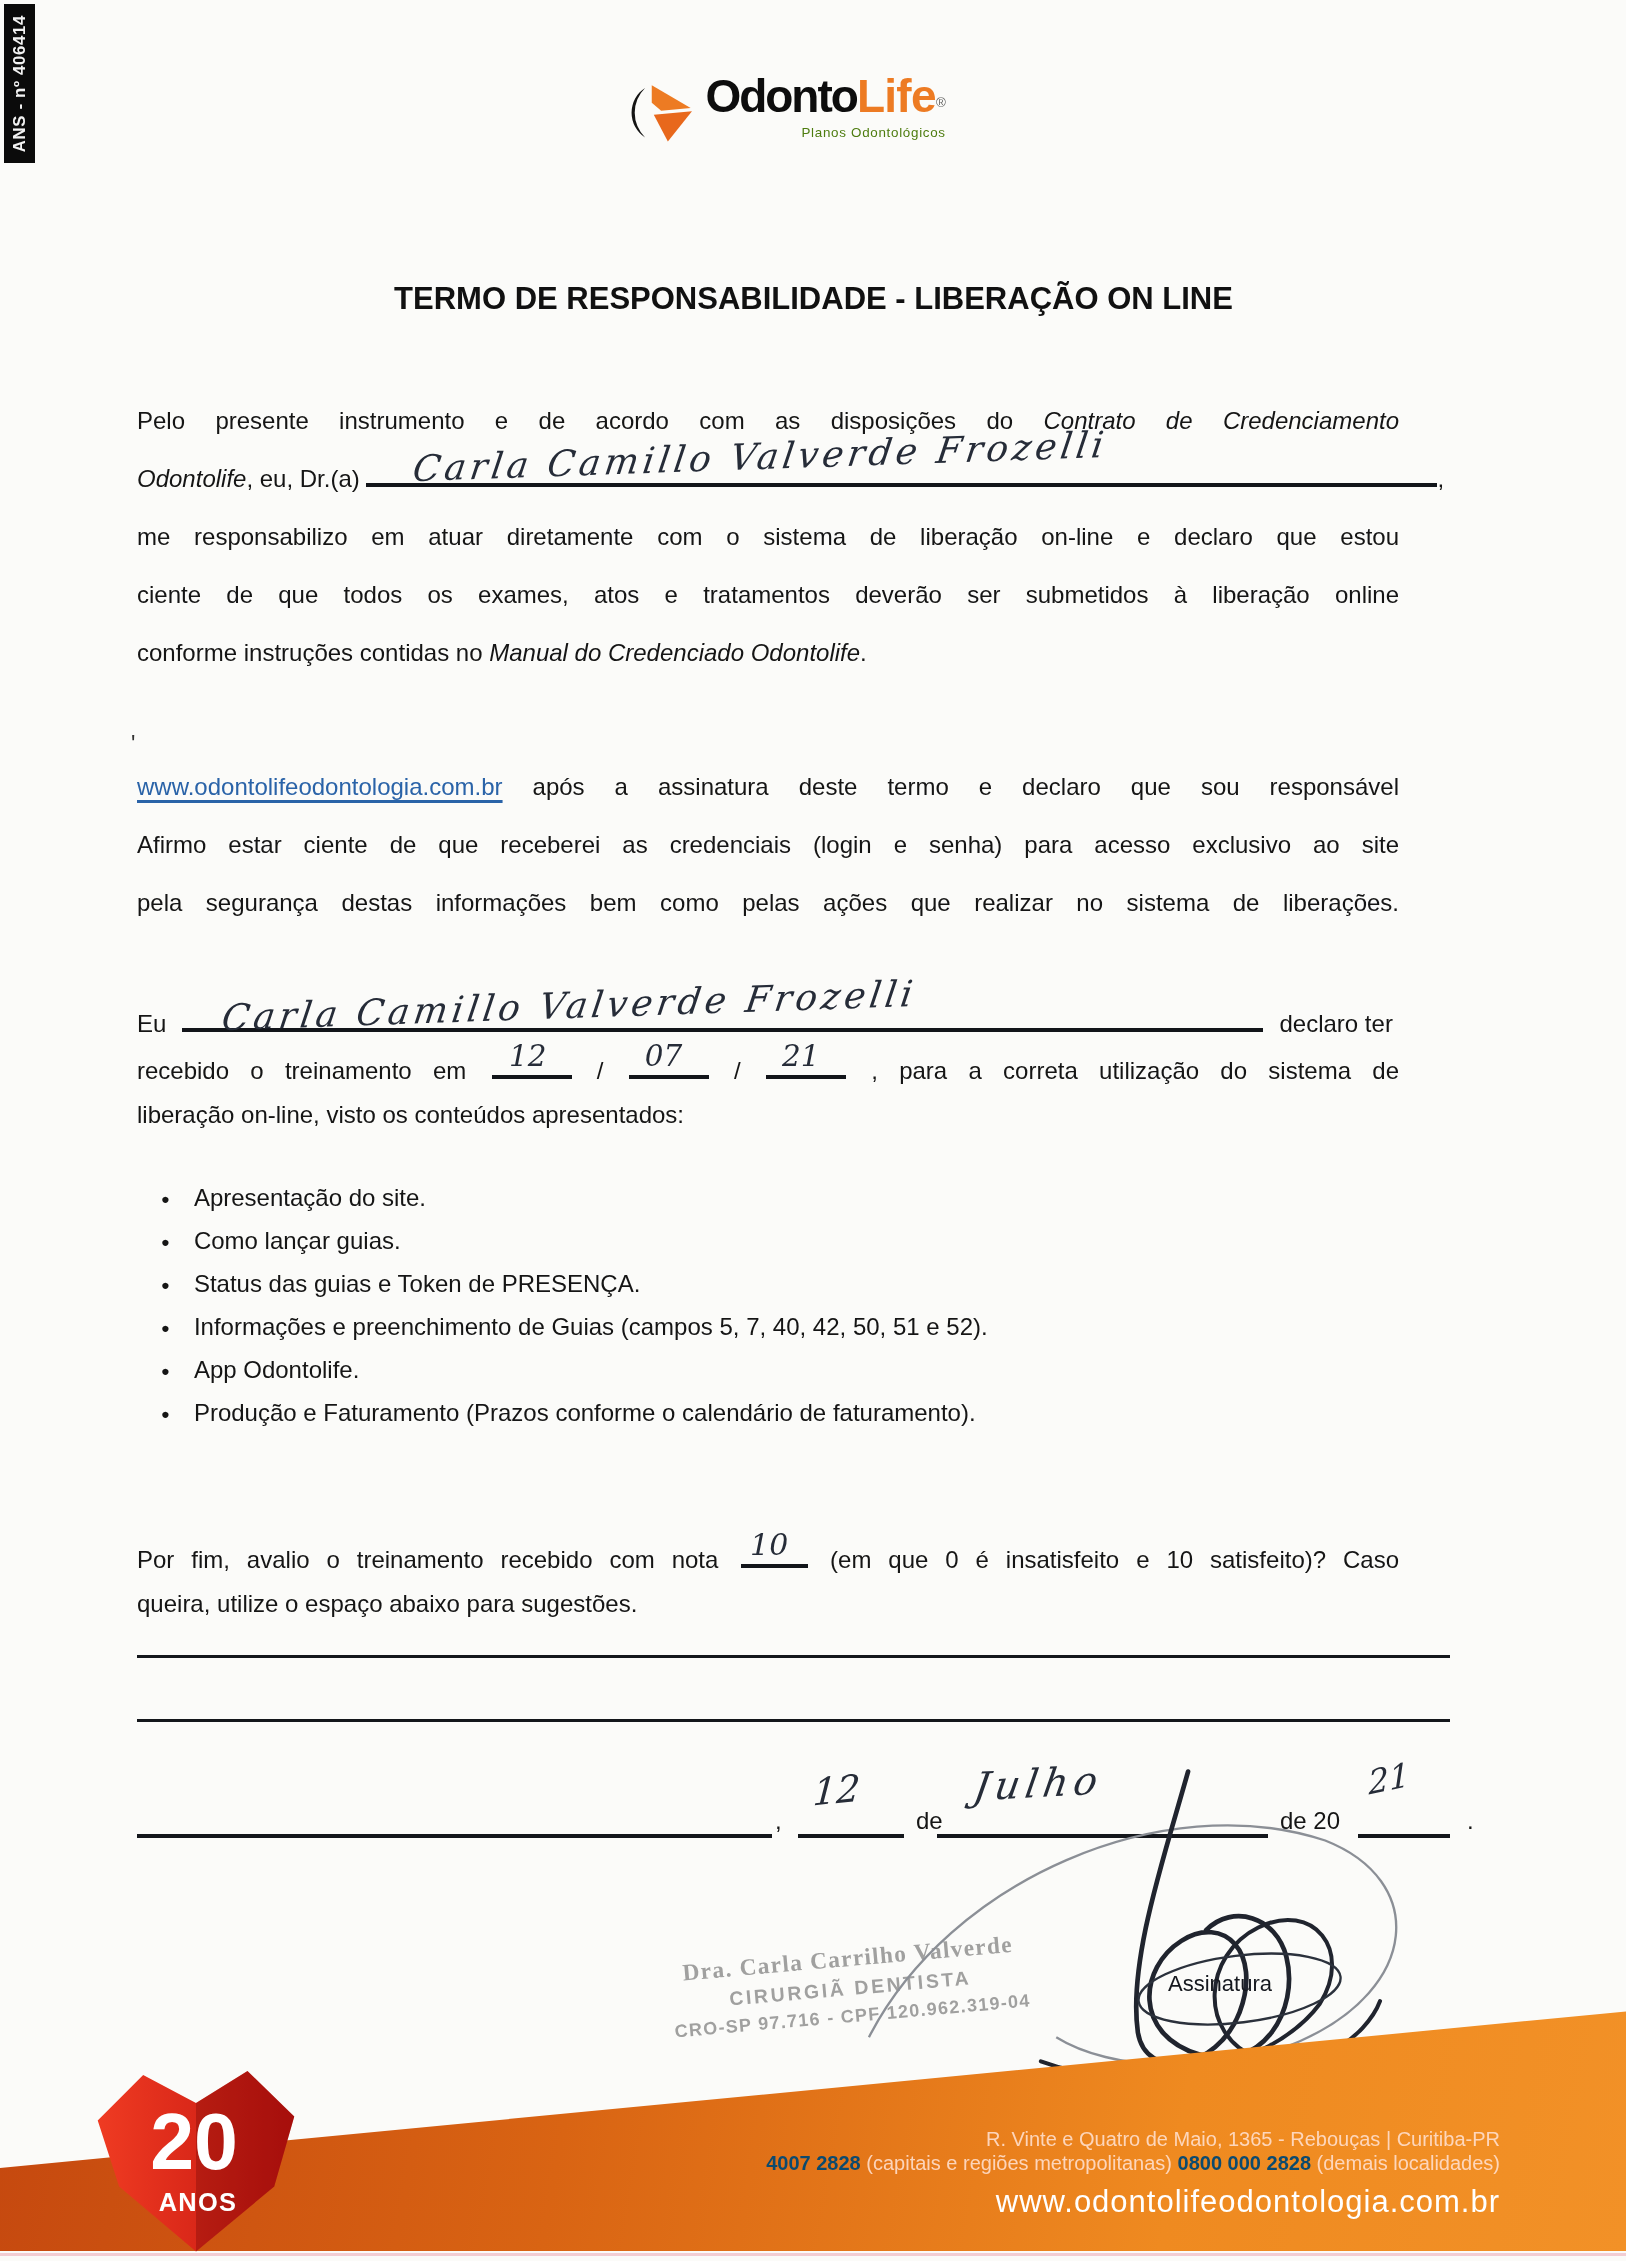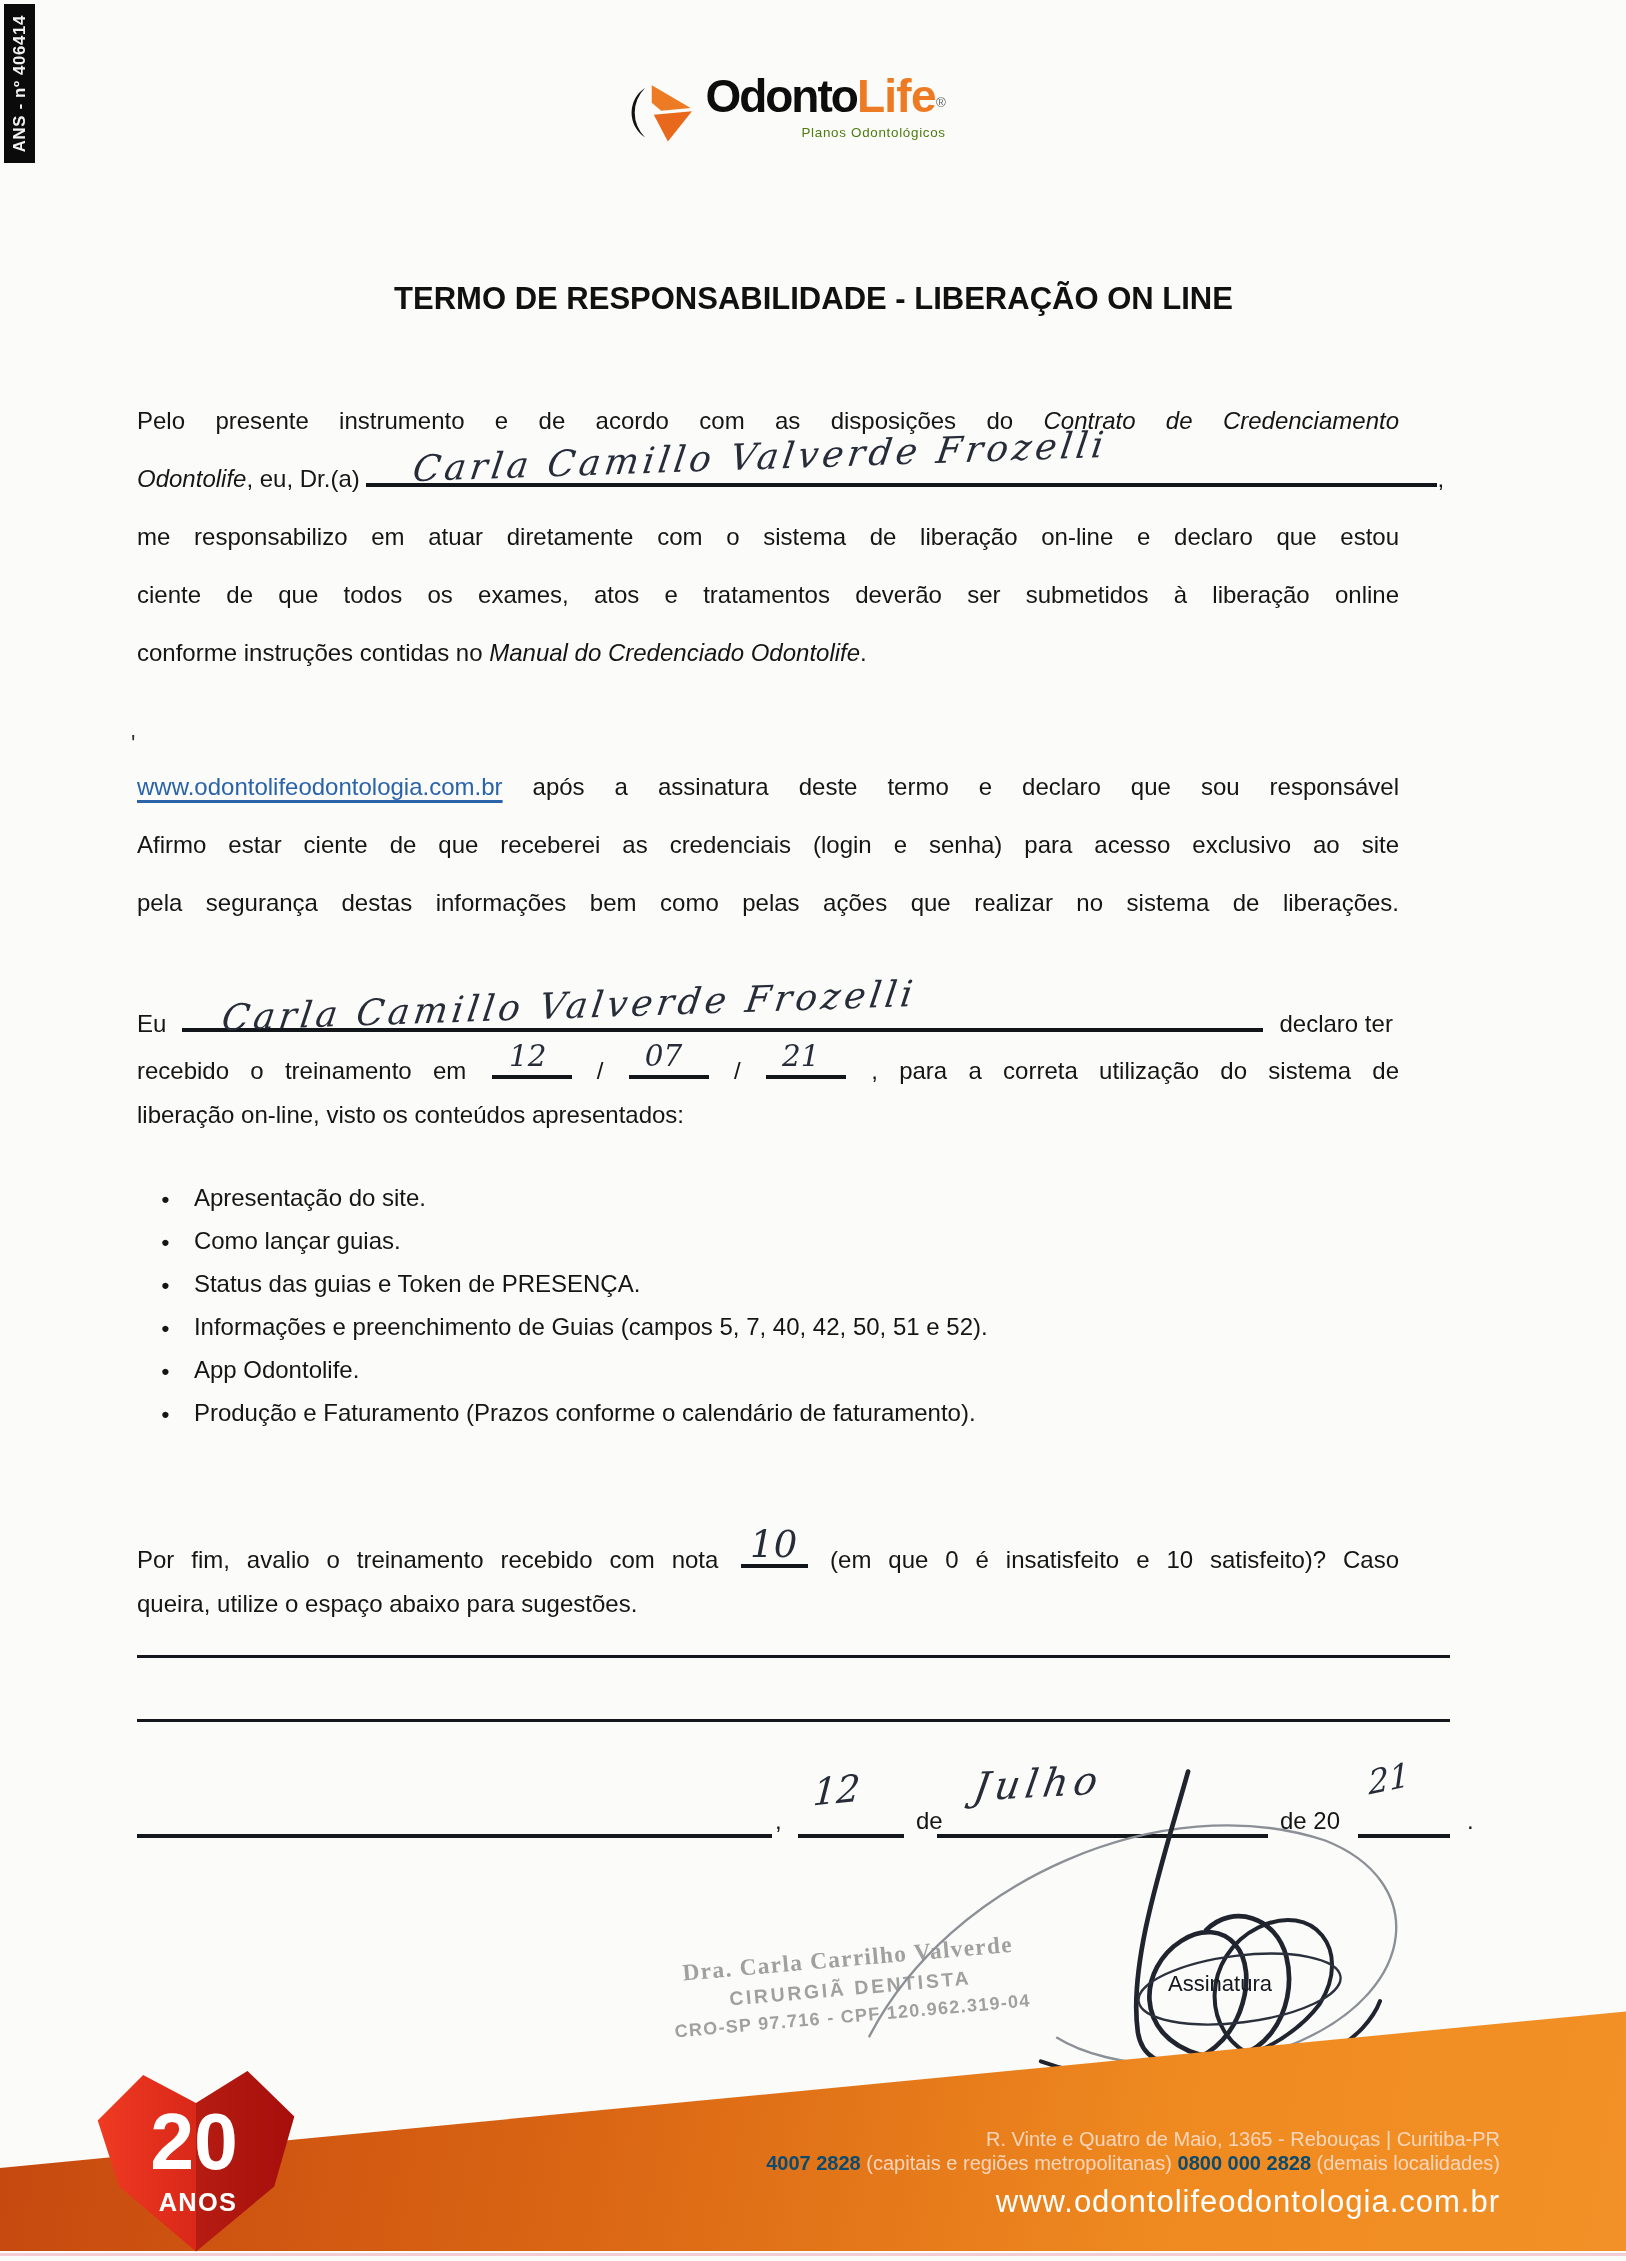--- a/index.html
+++ b/index.html
@@ -129,21 +129,21 @@
     <li>Como lançar guias.</li>
     <li>Status das guias e Token de PRESENÇA.</li>
     <li>Informações e preenchimento de Guias (campos 5, 7, 40, 42, 50, 51 e 52).</li>
     <li>App Odontolife.</li>
     <li>Produção e Faturamento (Prazos conforme o calendário de faturamento).</li>
   </ul>
 
   <div class="block" style="top:1538px;">
     <div class="sline just">
       <span>Por fim, avalio o treinamento recebido com nota</span>
-      <span class="blank" style="width:67px;margin:0 5.4px;"><span class="hw" style="left:9.4px;font-size:37px;">10</span></span>
+      <span class="blank" style="width:67px;margin:0 5.4px;"><span class="hw" style="left:9.4px;font-size:30px;">10</span></span>
       <span>(em que 0 é insatisfeito e 10 satisfeito)? Caso</span>
     </div>
     <div class="sline">queira, utilize o espaço abaixo para sugestões.</div>
   </div>
 
   <div class="rule" style="left:137px;top:1655px;width:1313px;"></div>
   <div class="rule" style="left:137px;top:1719px;width:1313px;"></div>
 
   <div class="rule" style="left:137px;top:1834px;width:635px;height:4px;"></div>
   <div class="dtxt" style="left:775px;top:1807px;">,</div>

